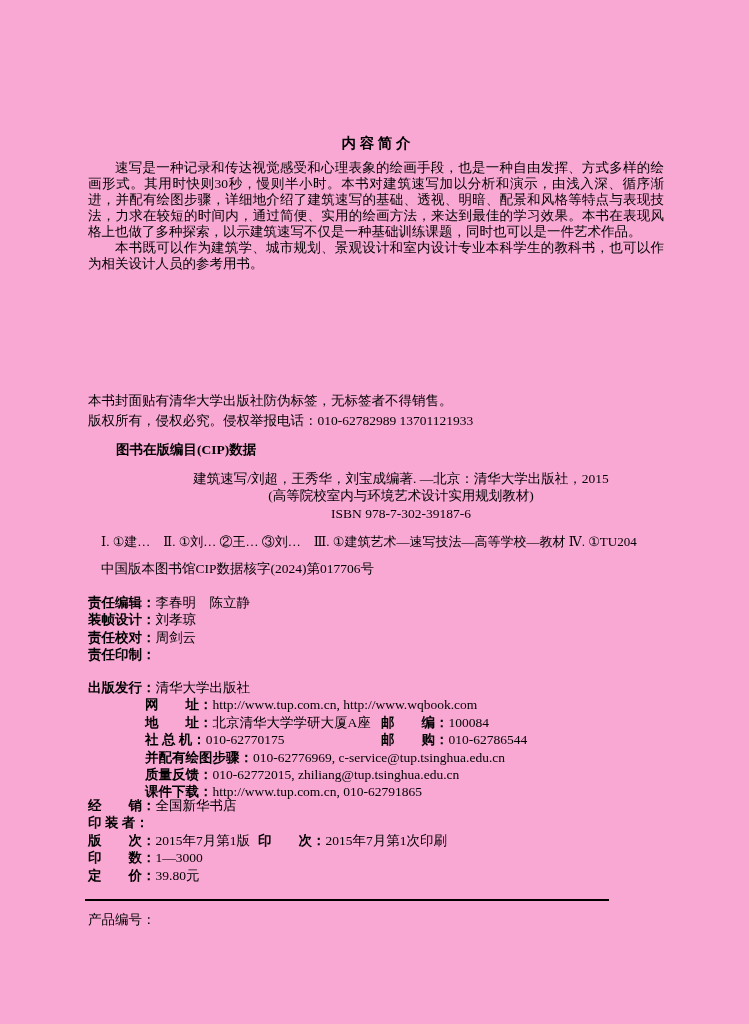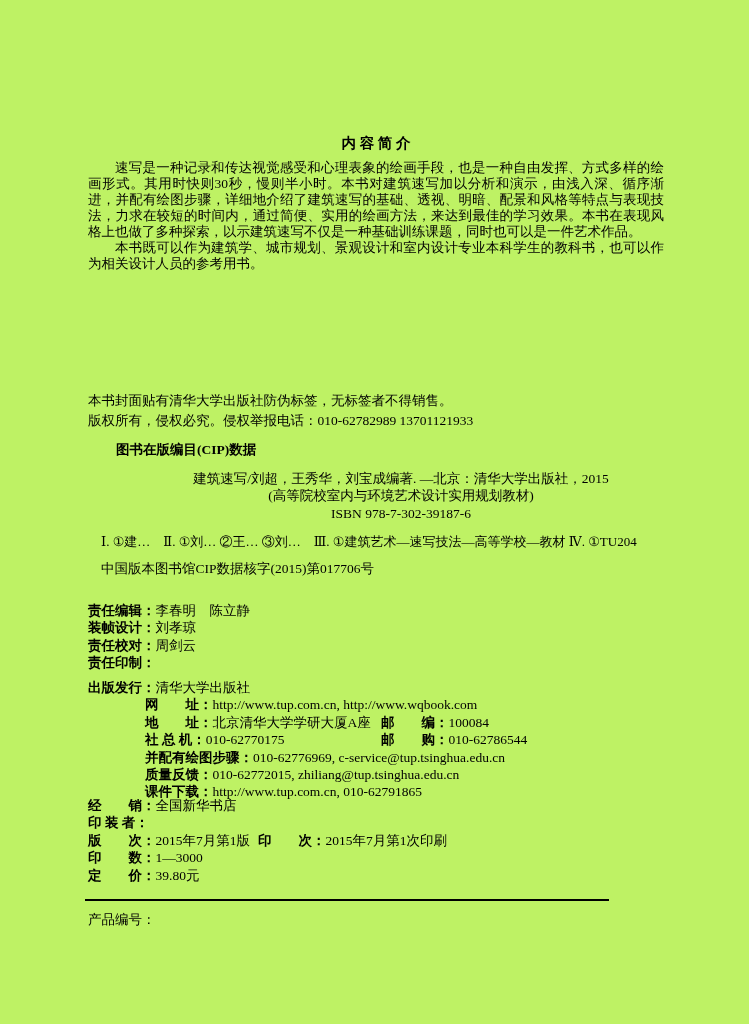--- a/index.html
+++ b/index.html
@@ -6,21 +6,21 @@
     margin: 0;
     padding: 0;
     background: #ffffff;
     color: #000000;
     font-family: "Liberation Serif", "DejaVu Serif", serif;
   }
   #page {
     position: relative;
     width: 749px;
     height: 1024px;
-    background: #bef264;
+    background: #f9a8d4;
     overflow: hidden;
     font-size: 13.5px;
   }
   .abs { position: absolute; }
 
   #title {
     top: 134px; left: 88px; width: 576px;
     text-align: center;
     font-size: 14.5px;
     font-weight: bold;
@@ -51,21 +51,20 @@
     white-space: nowrap;
     font-size: 13px;
   }
   #cip-record {
     top: 560px; left: 101px;
   }
 
   #staff {
     top: 594px; left: 88px;
     line-height: 17.3px;
-    margin-top: 8px;
   }
   #pub {
     top: 679px; left: 88px; width: 620px;
     line-height: 17.4px;
   }
   #print {
     top: 797px; left: 88px; width: 620px;
     line-height: 17.4px;
   }
   .row { position: relative; white-space: nowrap; }
@@ -103,21 +102,21 @@
   <div id="cip-heading" class="abs">图书在版编目(CIP)数据</div>
 
   <div id="cip-main" class="abs">
     <div>建筑速写/刘超，王秀华，刘宝成编著. —北京：清华大学出版社，2015</div>
     <div>(高等院校室内与环境艺术设计实用规划教材)</div>
     <div>ISBN 978-7-302-39187-6</div>
   </div>
 
   <div id="cip-class" class="abs">Ⅰ. ①建…　Ⅱ. ①刘… ②王… ③刘…　Ⅲ. ①建筑艺术—速写技法—高等学校—教材  Ⅳ. ①TU204</div>
 
-  <div id="cip-record" class="abs">中国版本图书馆CIP数据核字(2015)第017706号</div>
+  <div id="cip-record" class="abs">中国版本图书馆CIP数据核字(2024)第017706号</div>
 
   <div id="staff" class="abs">
     <div class="row">
       <span class="lbl">责任编辑：</span><span>李春明　陈立静</span>
     </div>
     <div class="row">
       <span class="lbl">装帧设计：</span><span>刘孝琼</span>
     </div>
     <div class="row">
       <span class="lbl">责任校对：</span><span>周剑云</span>

